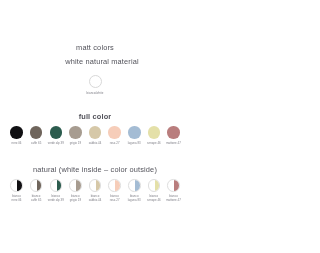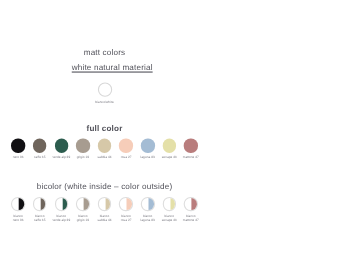--- a/index.html
+++ b/index.html
@@ -37,21 +37,21 @@
   .heading-sub {
     text-align: center;
     font-size: 7.4px;
     font-weight: 400;
     letter-spacing: 0.15px;
     color: #52525a;
     line-height: 1;
   }
 
   #matt-colors-heading { position: absolute; left: 0; right: 0; top: 44px; }
-  #white-material-heading { position: absolute; left: 14px; right: 0; top: 58px; text-decoration: underline; }
+  #white-material-heading { position: absolute; left: 14px; right: 0; top: 58px; }
   #full-color-heading { position: absolute; left: 0; right: 0; top: 113px; font-weight: bold; }
   #bicolor-heading { position: absolute; left: 0; right: 0; top: 166px; }
 
   
   #white-swatch-block {
     position: absolute;
     left: 0;
     right: 0;
     top: 75px;
     display: flex;
@@ -182,21 +182,21 @@
       <div class="swatch-item">
         <div class="swatch-circle" style="background: rgb(228, 224, 168);"></div>
         <div class="caption">senape 46</div>
       </div>
       <div class="swatch-item">
         <div class="swatch-circle" style="background: rgb(185, 125, 125);"></div>
         <div class="caption">mattone 47</div>
       </div>
     </div>
 
-  <div class="heading" id="bicolor-heading">bicolor (white inside – color outside)</div>
+  <div class="heading" id="bicolor-heading">natural (white inside – color outside)</div>
 
   <div class="swatch-row" id="bicolor-row">
       <div class="swatch-item">
         <div class="swatch-circle-bicolor" style="background: rgb(255, 255, 255);">
           <div class="half-right" style="background: rgb(17, 16, 19);"></div>
         </div>
         <div class="caption">
           <span class="caption-line">bianco</span>
           <span class="caption-line">nero 06</span>
         </div>

